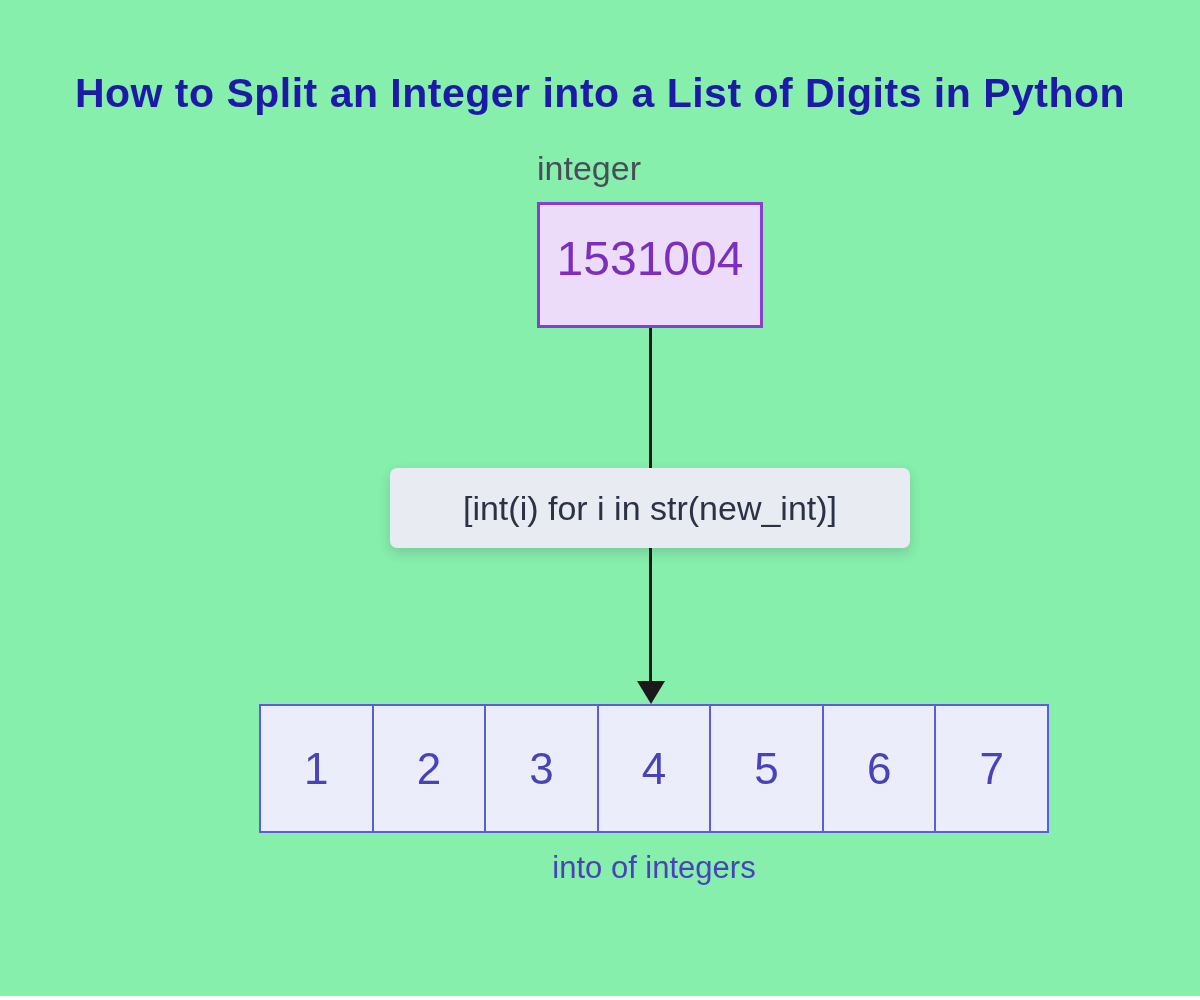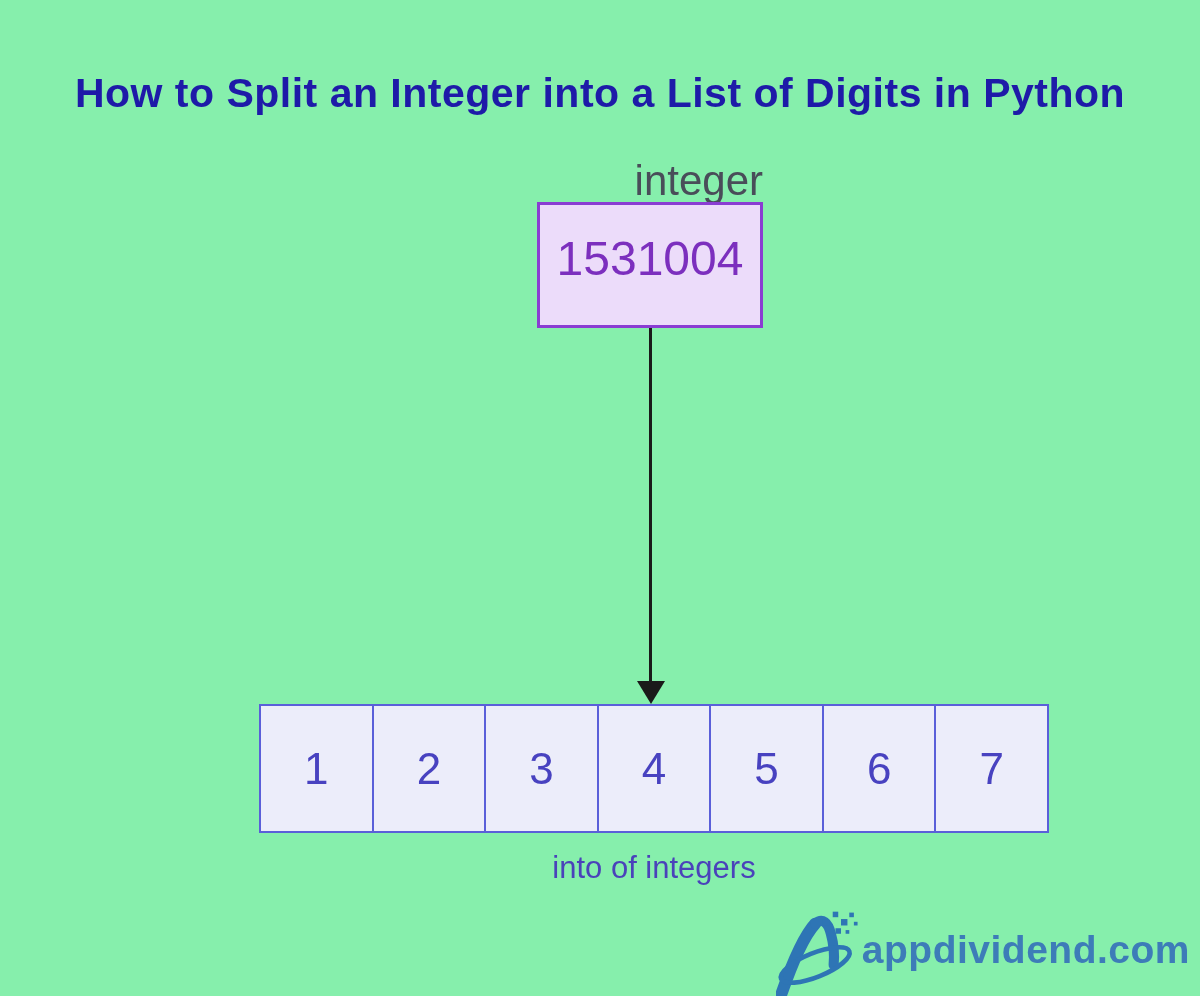--- a/index.html
+++ b/index.html
@@ -28,25 +28,24 @@
     letter-spacing: 0.5px;
     color: #1e1aa8;
   }
 
   
   .input-label {
     position: absolute;
     top: 149px;
     left: 537px;
     width: 226px;
-    text-align: right;
-    font-size: 42px;
+    text-align: left;
+    font-size: 34px;
     font-weight: 400;
     color: #494d59;
-    margin-top: 8px;
   }
 
   
   .integer-box {
     position: absolute;
     top: 202px;
     left: 537px;
     width: 226px;
     height: 126px;
     box-sizing: border-box;
@@ -171,20 +170,23 @@
 
   <div class="input-label">integer</div>
 
   <div class="integer-box">
     <span class="integer-value">1531004</span>
   </div>
 
   <div class="arrow-line"></div>
   <div class="arrow-head"></div>
 
+  <div class="code-pill">
+    <span class="code-text">[int(i) for i in str(new_int)]</span>
+  </div>
 
   <div class="digit-list">
     <div class="digit-cell">
       <span class="digit-value">1</span>
     </div>
     <div class="digit-cell">
       <span class="digit-value">2</span>
     </div>
     <div class="digit-cell">
       <span class="digit-value">3</span>
@@ -198,34 +200,14 @@
     <div class="digit-cell">
       <span class="digit-value">6</span>
     </div>
     <div class="digit-cell">
       <span class="digit-value">7</span>
     </div>
   </div>
 
   <div class="output-label">into of integers</div>
 
-  <div class="brand">
-    <svg class="brand-logo" viewBox="0 0 90 100" xmlns="http://www.w3.org/2000/svg">
-
-      <path d="M4,97 C16,62 30,30 42,17" stroke="#2e75b5" stroke-width="13" stroke-linecap="round" fill="none"></path>
-      <path d="M42,17 C50,10 56,16 59,28 C62,39 63,52 62,62" stroke="#2e75b5" stroke-width="11" stroke-linecap="round" fill="none"></path>
-
-      <g transform="rotate(-22 42 62)">
-        <ellipse cx="42" cy="62" rx="40" ry="13" stroke="#2e75b5" stroke-width="5" fill="none"></ellipse>
-      </g>
-
-      <rect x="50" y="12" width="7" height="7" fill="#2e75b5"></rect>
-      <rect x="61" y="4" width="6" height="6" fill="#2e75b5"></rect>
-      <rect x="70" y="12" width="7" height="7" fill="#2e75b5"></rect>
-      <rect x="79" y="5" width="5" height="5" fill="#2e75b5"></rect>
-      <rect x="64" y="22" width="6" height="6" fill="#2e75b5"></rect>
-      <rect x="84" y="15" width="4" height="4" fill="#2e75b5"></rect>
-      <rect x="75" y="24" width="4" height="4" fill="#2e75b5"></rect>
-    </svg>
-    <span class="brand-text">appdividend.com</span>
-  </div>
 
 </div>
 
 </body></html>

